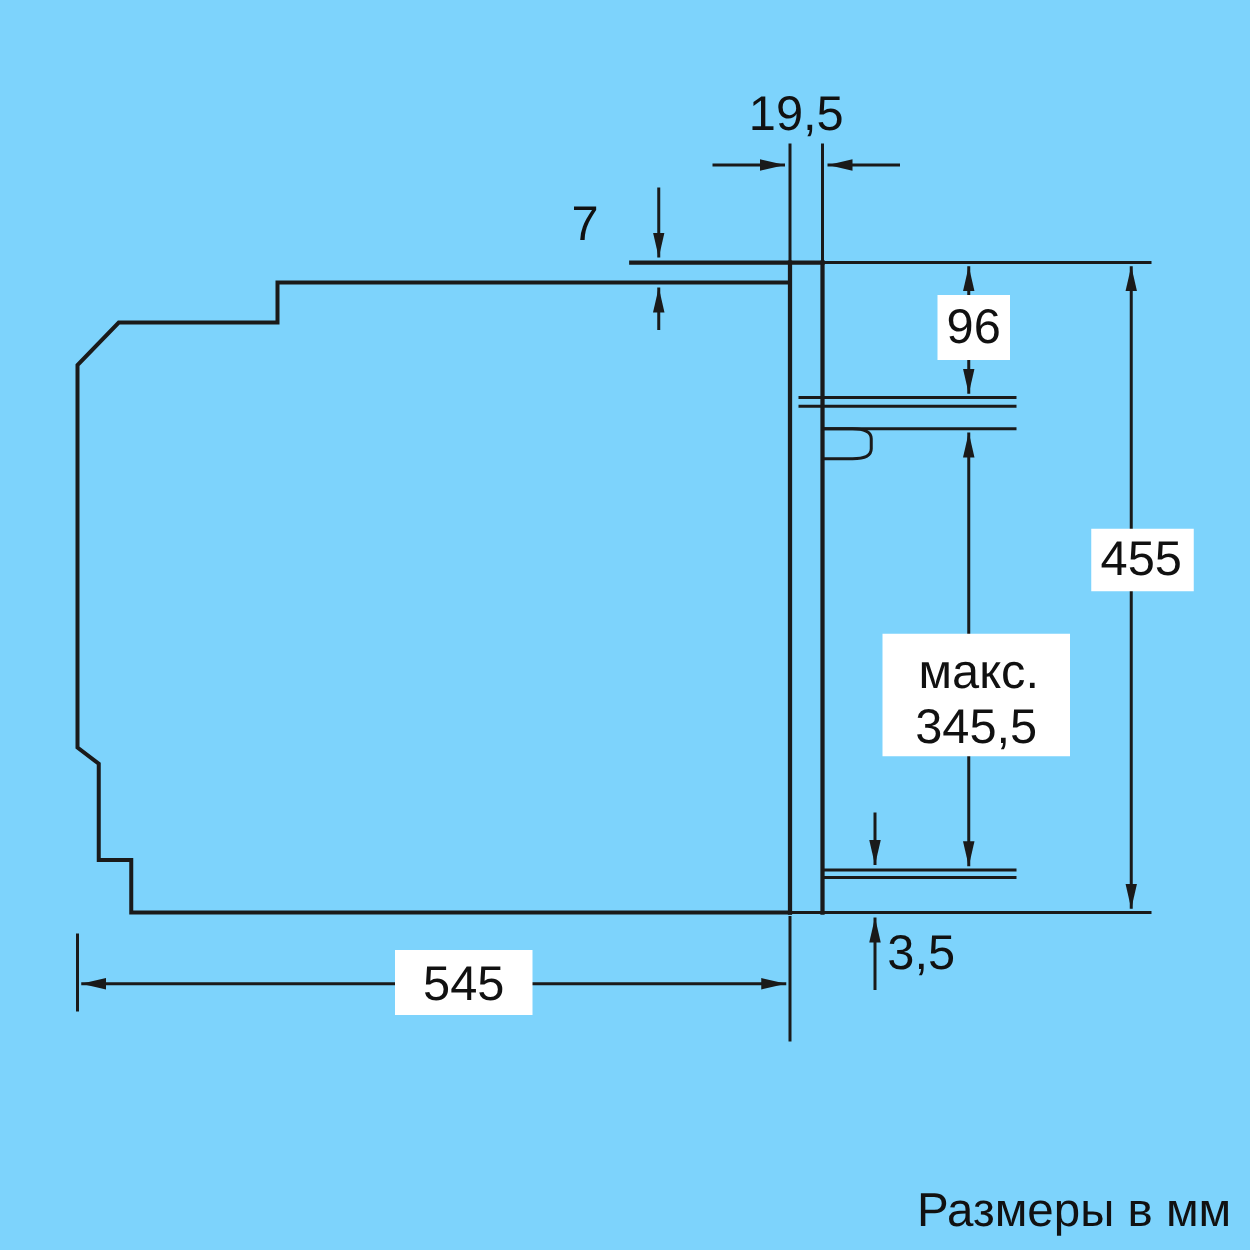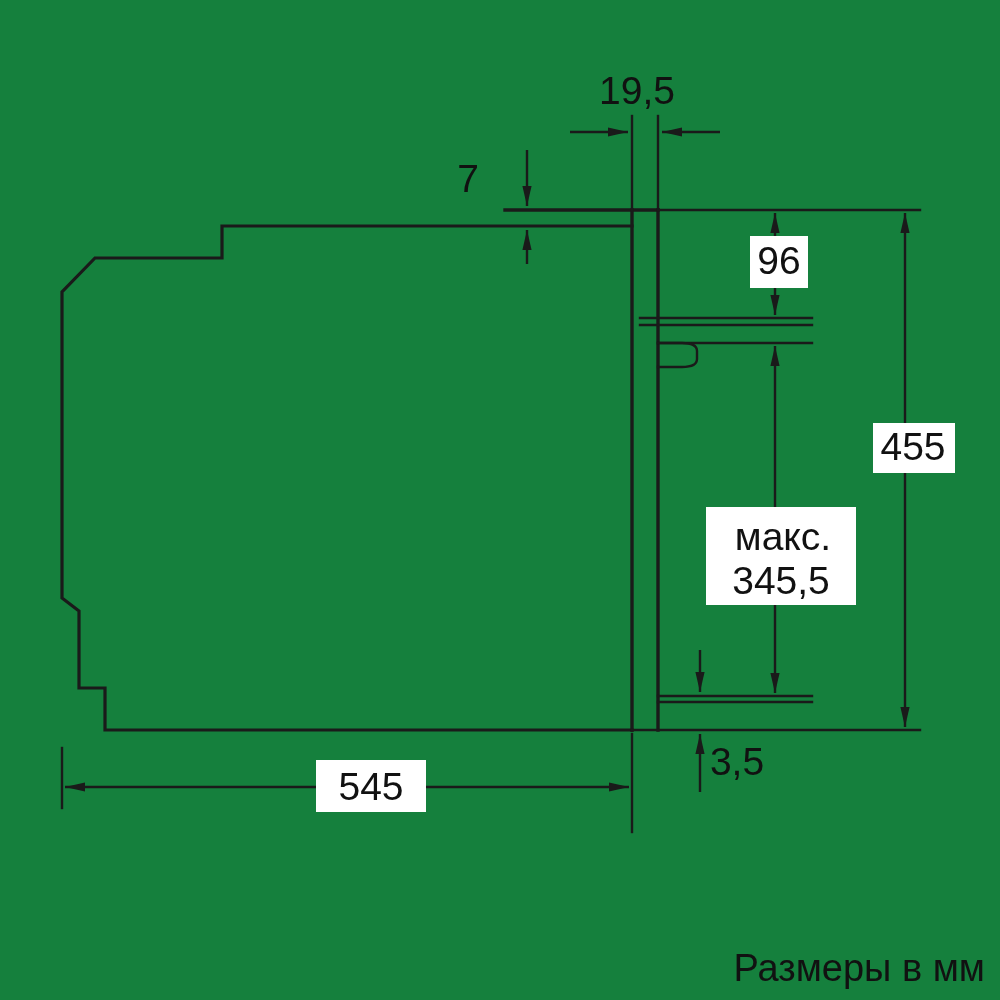--- a/index.html
+++ b/index.html
@@ -5,21 +5,21 @@
   html, body {
     margin: 0;
     padding: 0;
     background: #ffffff;
     font-family: "Liberation Sans", sans-serif;
   }
   .canvas {
     position: relative;
     width: 1000px;
     height: 1000px;
-    background: #15803d;
+    background: #7dd3fc;
     overflow: hidden;
   }
   svg { display: block; }
   .outline {
     fill: none;
     stroke: #1a1a1a;
     stroke-width: 3.2;
     stroke-linejoin: miter;
     stroke-linecap: square;
   }

